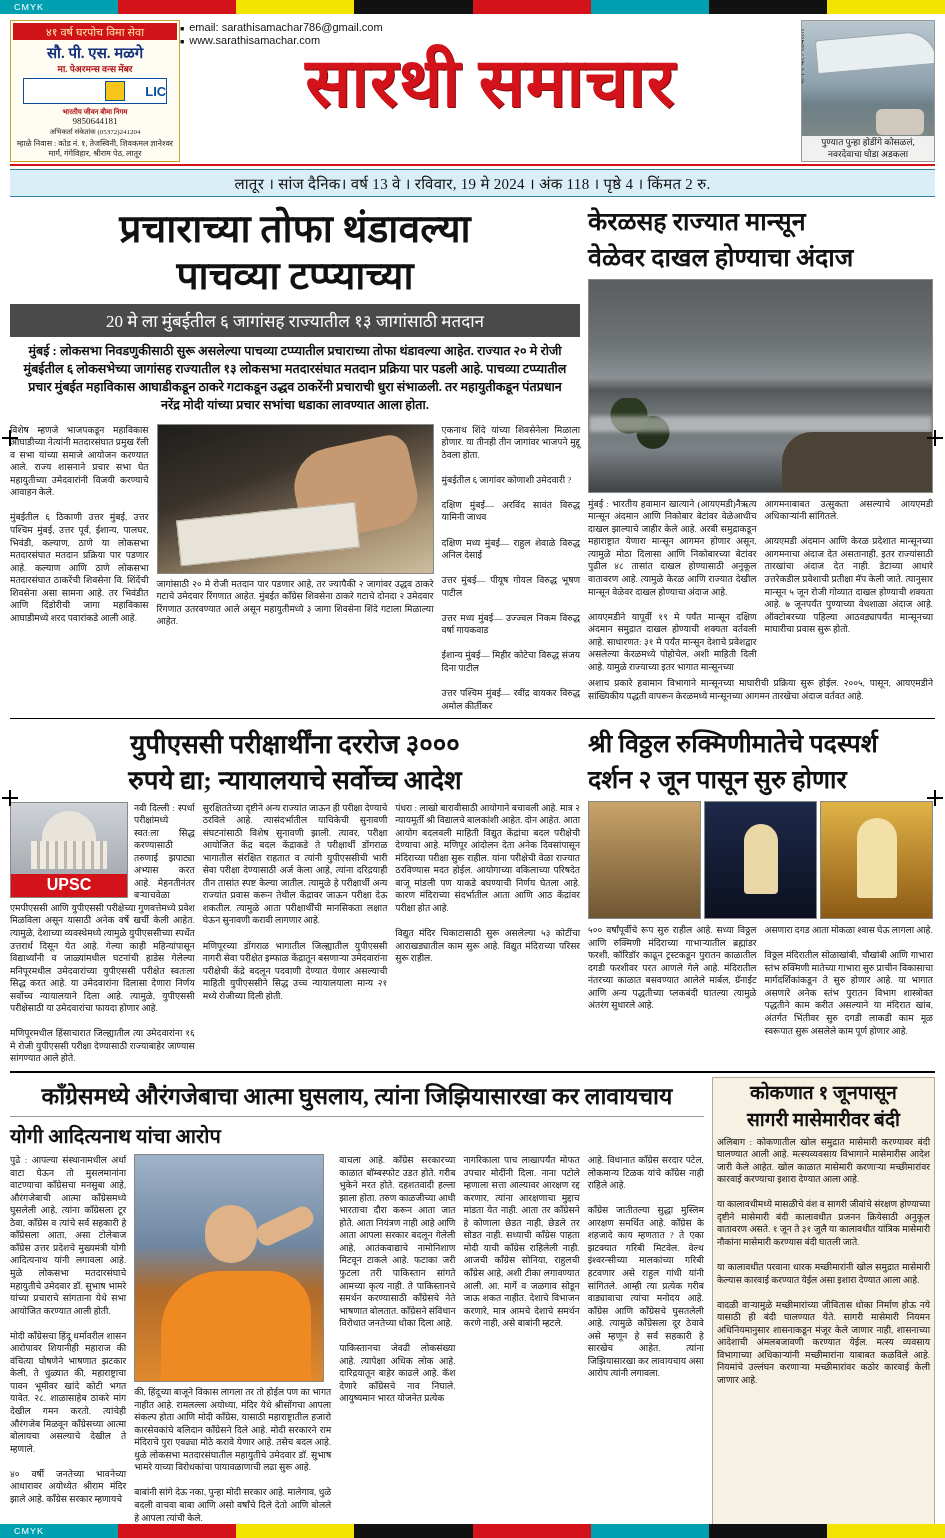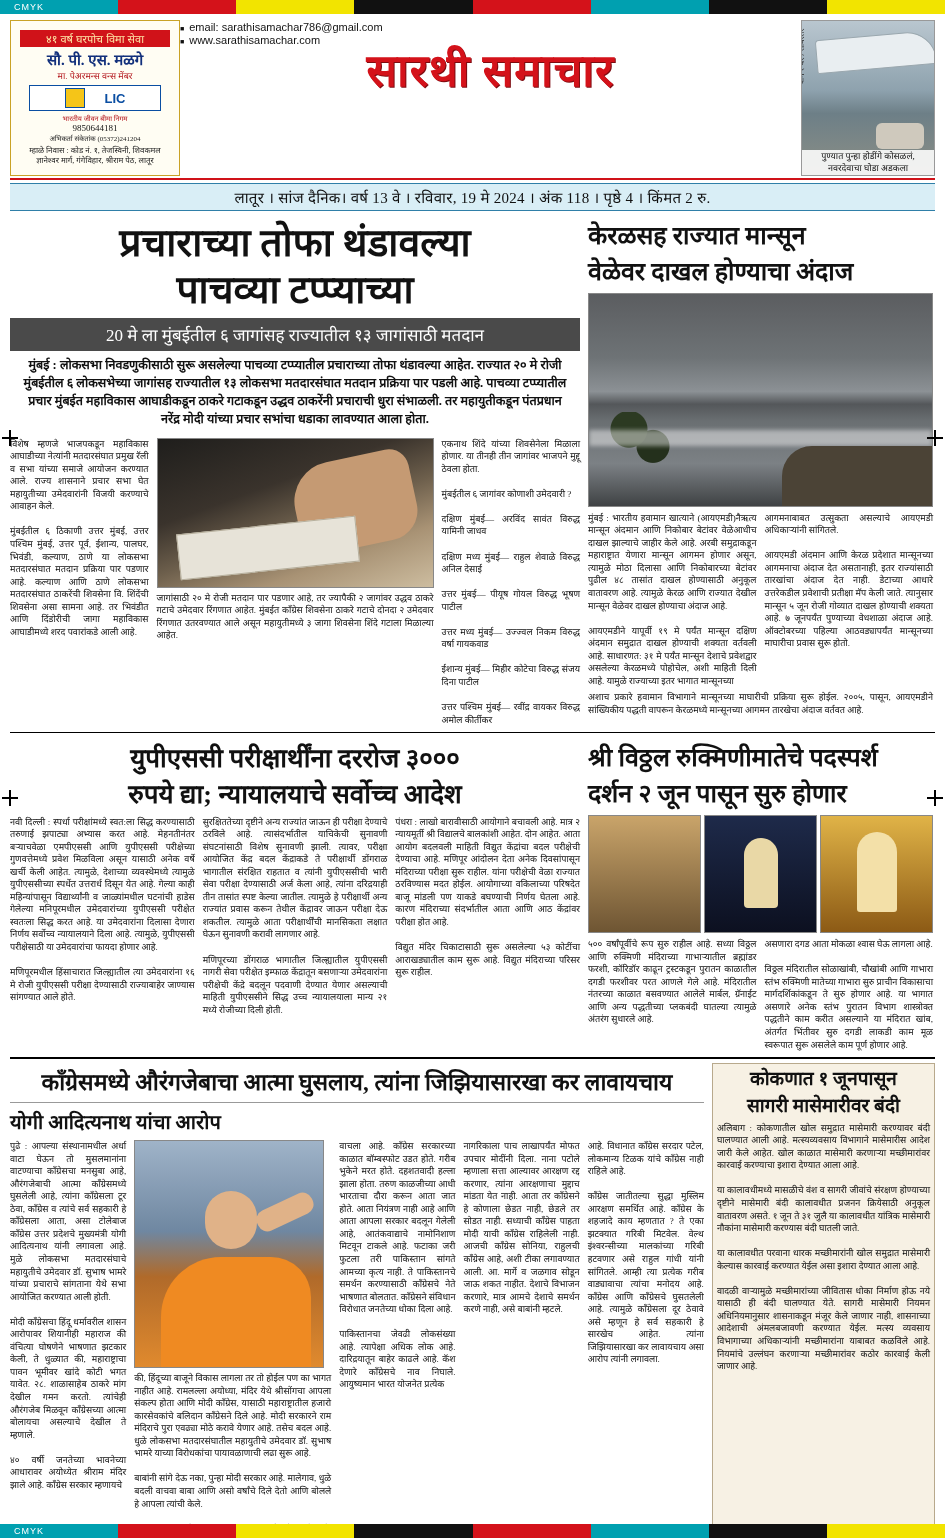--- a/index.html
+++ b/index.html
@@ -17,41 +17,41 @@
   .cmyk-bar { position:absolute; left:0; top:0; width:100%; height:14px; display:flex; }
   .cmyk-bar .seg { flex:1; }
   .cmyk-top-left { position:absolute; left:14px; top:2px; font-size:9px; letter-spacing:1px; color:#fff; font-family:"Liberation Sans", sans-serif; z-index:5;}
   .cmyk-bot-left { position:absolute; left:14px; bottom:2px; font-size:9px; letter-spacing:1px; color:#fff; font-family:"Liberation Sans", sans-serif; z-index:5;}
 
   
   .masthead { display:flex; align-items:stretch; border-bottom:2px solid #d01219; padding-bottom:2px; margin-top:14px; }
   .ad-left {
     width:170px; border:1px solid #c9a227; background:#fffdf3;
     display:flex; flex-direction:column; align-items:center; justify-content:flex-start;
-    padding:9px; text-align:center;
+    padding:2px; text-align:center;
   }
   .ad-left .l1 { background:#d01219; color:#ffe9a8; font-size:11px; width:100%; padding:1px 0; font-family:"Liberation Sans", sans-serif;}
   .ad-left .l2 { color:#12307c; font-size:15px; font-weight:bold; margin-top:2px; }
-  .ad-left .l3 { color:#b3151b; font-size:9px; }
+  .ad-left .l3 { color:#b3151b; font-size:9px;font-weight:bold; }
   .ad-left .lic {
     margin:3px 0; border:1px solid #0a4ea2; background:#fff; width:88%;
-    display:flex; align-items:center; justify-content:center; gap:20px; padding:2px 0;
+    display:flex; align-items:center; justify-content:flex-end; gap:20px; padding:2px 0;
   }
   .ad-left .lic .box { width:20px; height:20px; background:#f5c518; border:1px solid #0a4ea2; }
   .ad-left .lic .txt { color:#0a4ea2; font-weight:bold; font-size:13px; font-family:"Liberation Sans", sans-serif;}
   .ad-left .phone { font-size:9px; color:#111; }
   .ad-left .addr { font-size:8px; color:#222; line-height:1.25; margin-top:2px;}
 
   .mast-center { flex:1; display:flex; flex-direction:column; align-items:center; }
   .mast-contact { width:100%; display:flex; gap:0; font-size:11px; font-family:"Liberation Sans", sans-serif; color:#111; margin-bottom:2px;}
   .mast-contact ul { list-style:none; margin:0; padding:0; text-align:left;}
   .mast-contact li { margin:1px 0; }
   .mast-contact li::before { content:"\25A0"; color:#111; font-size:7px; margin-right:5px; vertical-align:middle;}
   .paper-title {
-    color:#d4121a; font-size:45px; line-height:1; font-weight:bold;
+    color:#d4121a; font-size:68px; line-height:1; font-weight:bold;
     letter-spacing:1px; text-shadow:1px 1px 0 #7d0b10;
     font-family:"Liberation Serif", serif;
   }
   .ad-right { width:134px; border:1px solid #999; position:relative; overflow:hidden; }
   .ad-right .photo { position:absolute; inset:0; background:
       linear-gradient(180deg,#b9c6cf 0%, #8ea2ae 45%, #6d7f87 60%, #8c8f86 100%); }
   .ad-right .boat { position:absolute; left:14px; top:14px; width:120px; height:34px; background:#e9eef1; border-radius:4px 30px 2px 2px; transform:rotate(-5deg); border:1px solid #9aa7ae;}
   .ad-right .horse { position:absolute; right:10px; bottom:26px; width:48px; height:26px; background:#cfc9bd; border-radius:6px;}
   .ad-right .cap { position:absolute; bottom:0; left:0; right:0; background:rgba(255,255,255,.88); font-size:9px; text-align:center; line-height:1.25; padding:1px 2px; }
   .ad-right .vert { position:absolute; left:-30px; top:30px; transform:rotate(-90deg); font-size:8px; color:#222;}
@@ -249,20 +249,25 @@
 
   <hr class="rule">
 
   <div class="cols">
 
     <div class="col-left">
       <div class="hl-sec">युपीएससी परीक्षार्थींना दररोज ३०००</div>
       <div class="hl-sec">रुपये द्या; न्यायालयाचे सर्वोच्च आदेश</div>
       <div class="body-cols-3">
         <div class="bc">
+          <div class="upsc-img">
+            <div class="dome"></div>
+            <div class="pillars"></div>
+            <div class="tag">UPSC</div>
+          </div>
           <span style="white-space:pre-line">नवी दिल्ली : स्पर्धा परीक्षांमध्ये स्वत:ला सिद्ध करण्यासाठी तरुणाई झपाट्या अभ्यास करत आहे. मेहनतीनंतर बऱ्याचवेळा एमपीएससी आणि युपीएससी परीक्षेच्या गुणवत्तेमध्ये प्रवेश मिळविला असून यासाठी अनेक वर्षे खर्ची केली आहेत. त्यामुळे, देशाच्या व्यवस्थेमध्ये त्यामुळे युपीएससीच्या स्पर्धेत उत्तरार्ध दिसून येत आहे. गेल्या काही महिन्यांपासून विद्यार्थ्यांनी व जाळ्यांमधील घटनांची हाडेस गेलेल्या मनिपूरमधील उमेदवारांच्या युपीएससी परीक्षेत स्वतःला सिद्ध करत आहे. या उमेदवारांना दिलासा देणारा निर्णय सर्वोच्च न्यायालयाने दिला आहे. त्यामुळे, युपीएससी परीक्षेसाठी या उमेदवारांचा फायदा होणार आहे.
 
 मणिपूरमधील हिंसाचारात जिल्ह्यातील त्या उमेदवारांना १६ मे रोजी युपीएससी परीक्षा देण्यासाठी राज्याबाहेर जाण्यास सांगण्यात आले होते.</span>
         </div>
         <div class="bc" style="white-space:pre-line">सुरक्षिततेच्या दृष्टीने अन्य राज्यांत जाऊन ही परीक्षा देण्याचे ठरविले आहे. त्यासंदर्भातील याचिकेची सुनावणी संघटनांसाठी विशेष सुनावणी झाली. त्यावर, परीक्षा आयोजित केंद्र बदल केंद्राकडे ते परीक्षार्थी डोंगराळ भागातील संरक्षित राहतात व त्यांनी युपीएससीची भारी सेवा परीक्षा देण्यासाठी अर्ज केला आहे, त्यांना दरिद्रयाही तीन तासांत स्पष्ट केल्या जातील. त्यामुळे हे परीक्षार्थी अन्य राज्यांत प्रवास करून तेथील केंद्रावर जाऊन परीक्षा देऊ शकतील. त्यामुळे आता परीक्षार्थींची मानसिकता लक्षात घेऊन सुनावणी करावी लागणार आहे.
 
 मणिपूरच्या डोंगराळ भागातील जिल्ह्यातील युपीएससी नागरी सेवा परीक्षेत इम्फाळ केंद्रातून बसणाऱ्या उमेदवारांना परीक्षेची केंद्रे बदलून पदवाणी देण्यात येणार असल्याची माहिती युपीएससीने सिद्ध उच्च न्यायालयाला मान्य २१ मध्ये रोजीच्या दिली होती.</div>
         <div class="bc" style="white-space:pre-line">पंधरा : लाखो बारावीसाठी आयोगाने बचावली आहे. मात्र २ न्यायमूर्ती श्री विद्यालचे बालकांशी आहेत. दोन आहेत. आता आयोग बदलवली माहिती विद्युत केंद्रांचा बदल परीक्षेची देण्याचा आहे. मणिपूर आंदोलन देता अनेक दिवसांपासून मंदिराच्या परीक्षा सुरू राहील. यांना परीक्षेची वेळा राज्यात ठरविण्यास मदत होईल. आयोगाच्या वकिलाच्या परिषदेत बाजू मांडली पण याकडे बघण्याची निर्णय घेतला आहे. कारण मंदिराच्या संदर्भातील आता आणि आठ केंद्रांवर परीक्षा होत आहे.
 
 विद्युत मंदिर चिकाटासाठी सुरू असलेल्या ५३ कोटींचा आराखड्यातील काम सुरू आहे. विद्युत मंदिराच्या परिसर सुरू राहील.</div>

